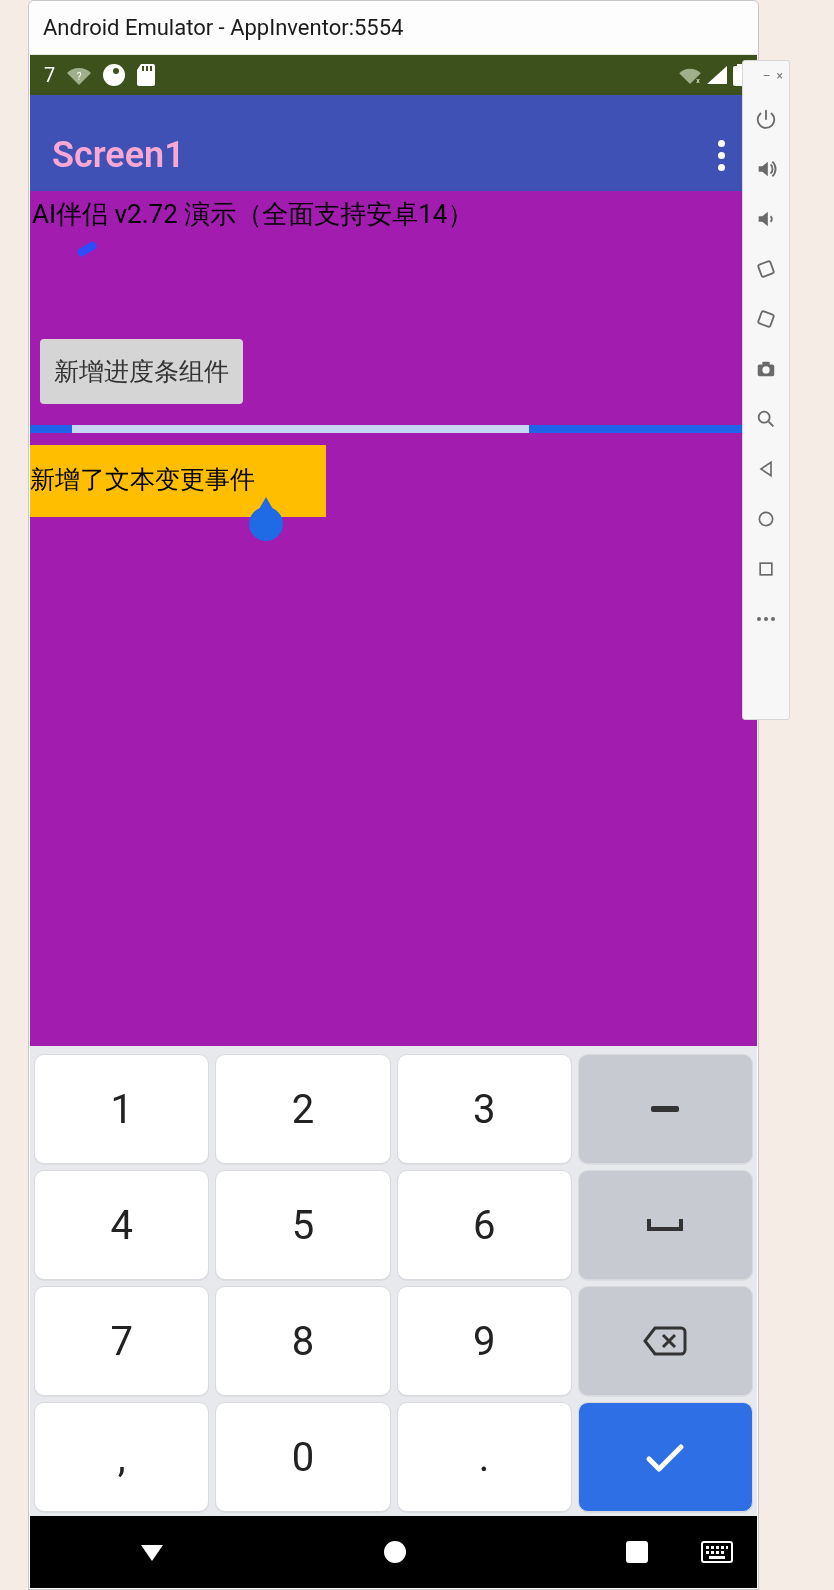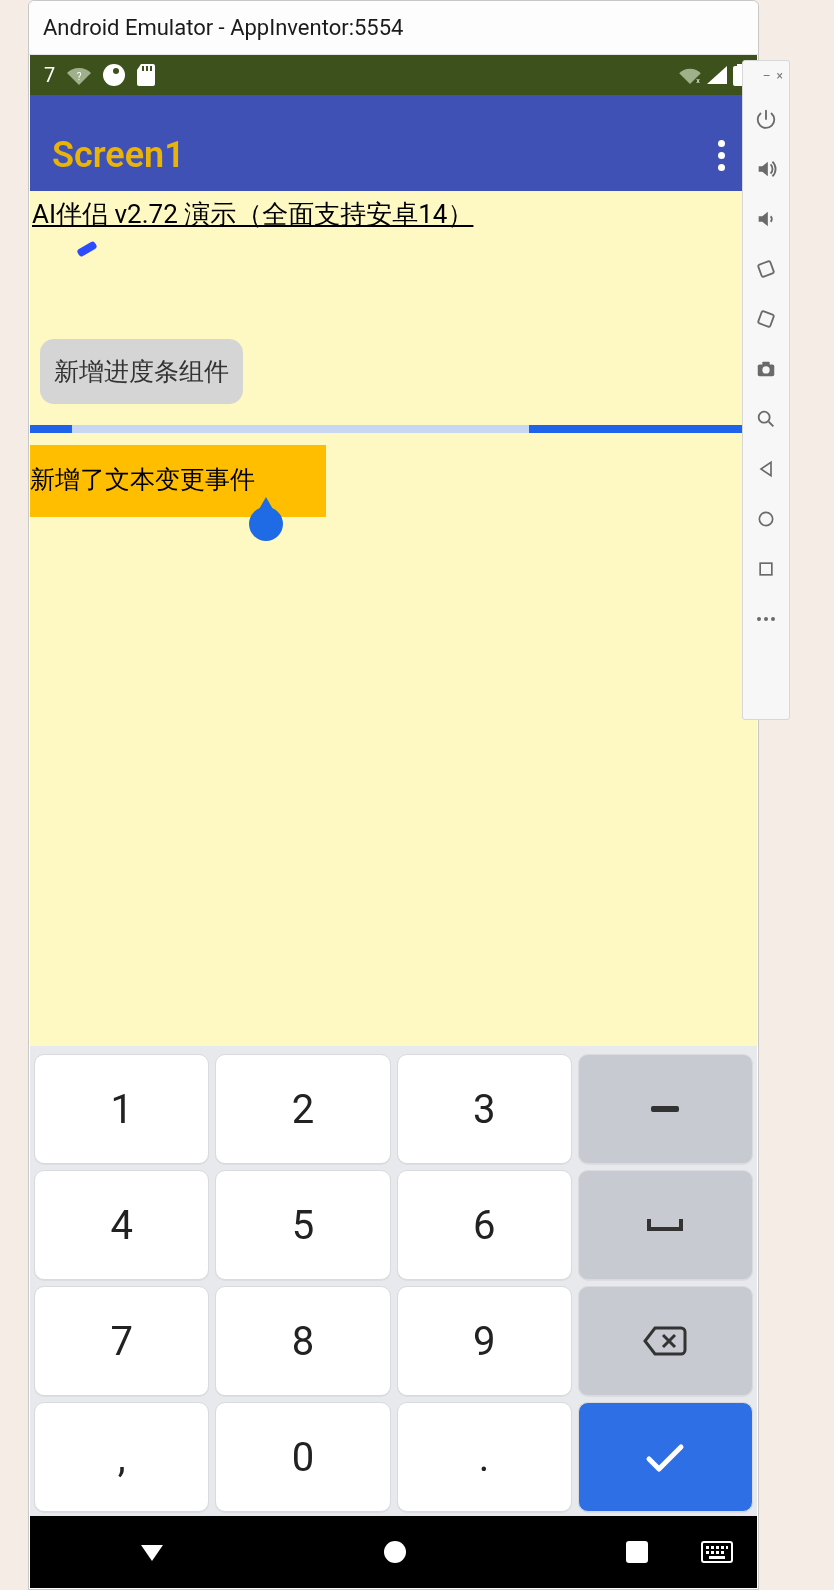--- a/index.html
+++ b/index.html
@@ -33,39 +33,39 @@
   .status-right { display: flex; align-items: center; gap: 6px; }
   .ico-wifi-q { position: relative; }
   .ico-wifi-q svg { display: block; }
   .ico-disc { width: 22px; height: 22px; border-radius: 50%; background:#fff; position:relative; }
   .ico-disc::after{ content:""; position:absolute; left:10px; top:4px; width:6px; height:6px; background:#3c511b; border-radius:50%; }
   .ico-sd svg { display:block; }
   .ico-cell svg, .ico-batt svg, .ico-wifi2 svg { display:block; }
 
   
   .appbar {
-    height: 120px; background: #3f51b5; color: #eab308;
+    height: 120px; background: #3f51b5; color: #f9a8d4;
     display: flex; align-items: center; justify-content: space-between;
     padding: 0 22px 0 22px;
   }
   .appbar-title { font-size: 36px; font-weight: 600; }
   .kebab { display: flex; flex-direction: column; gap: 5px; padding: 10px; }
   .kebab span { width: 7px; height: 7px; background:#fff; border-radius:50%; }
 
   
-  .content { position: absolute; left:0; right:0; top: 136px; bottom: 542px; background:#fef9c3;text-decoration:underline; }
+  .content { position: absolute; left:0; right:0; top: 136px; bottom: 542px; background:#a21caf; }
   .line1 { font-size: 26px; color:#000; padding: 6px 2px 0 2px; }
   .spinner-dash {
     position: absolute; left: 47px; top: 54px; width: 20px; height: 8px;
     background:#2b4cff; transform: rotate(-30deg); border-radius: 3px;
   }
   .btn-gray {
     position: absolute; left: 10px; top: 148px;
     background:#d5d5d5; color:#333; font-size: 25px;
-    padding: 16px 14px; border-radius: 14px; border:none;
+    padding: 16px 14px; border-radius: 4px; border:none;
   }
   .progress {
     position:absolute; left:0; right:0; top: 234px; height: 8px;
     background:#c6d6f3;
   }
   .progress .seg1 { position:absolute; left:0; top:0; width:42px; height:100%; background:#1e63e9; }
   .progress .seg2 { position:absolute; right:0; top:0; width:228px; height:100%; background:#1e63e9; }
 
   .textfield {
     position:absolute; left:0; top:254px; width:296px; height:72px;

